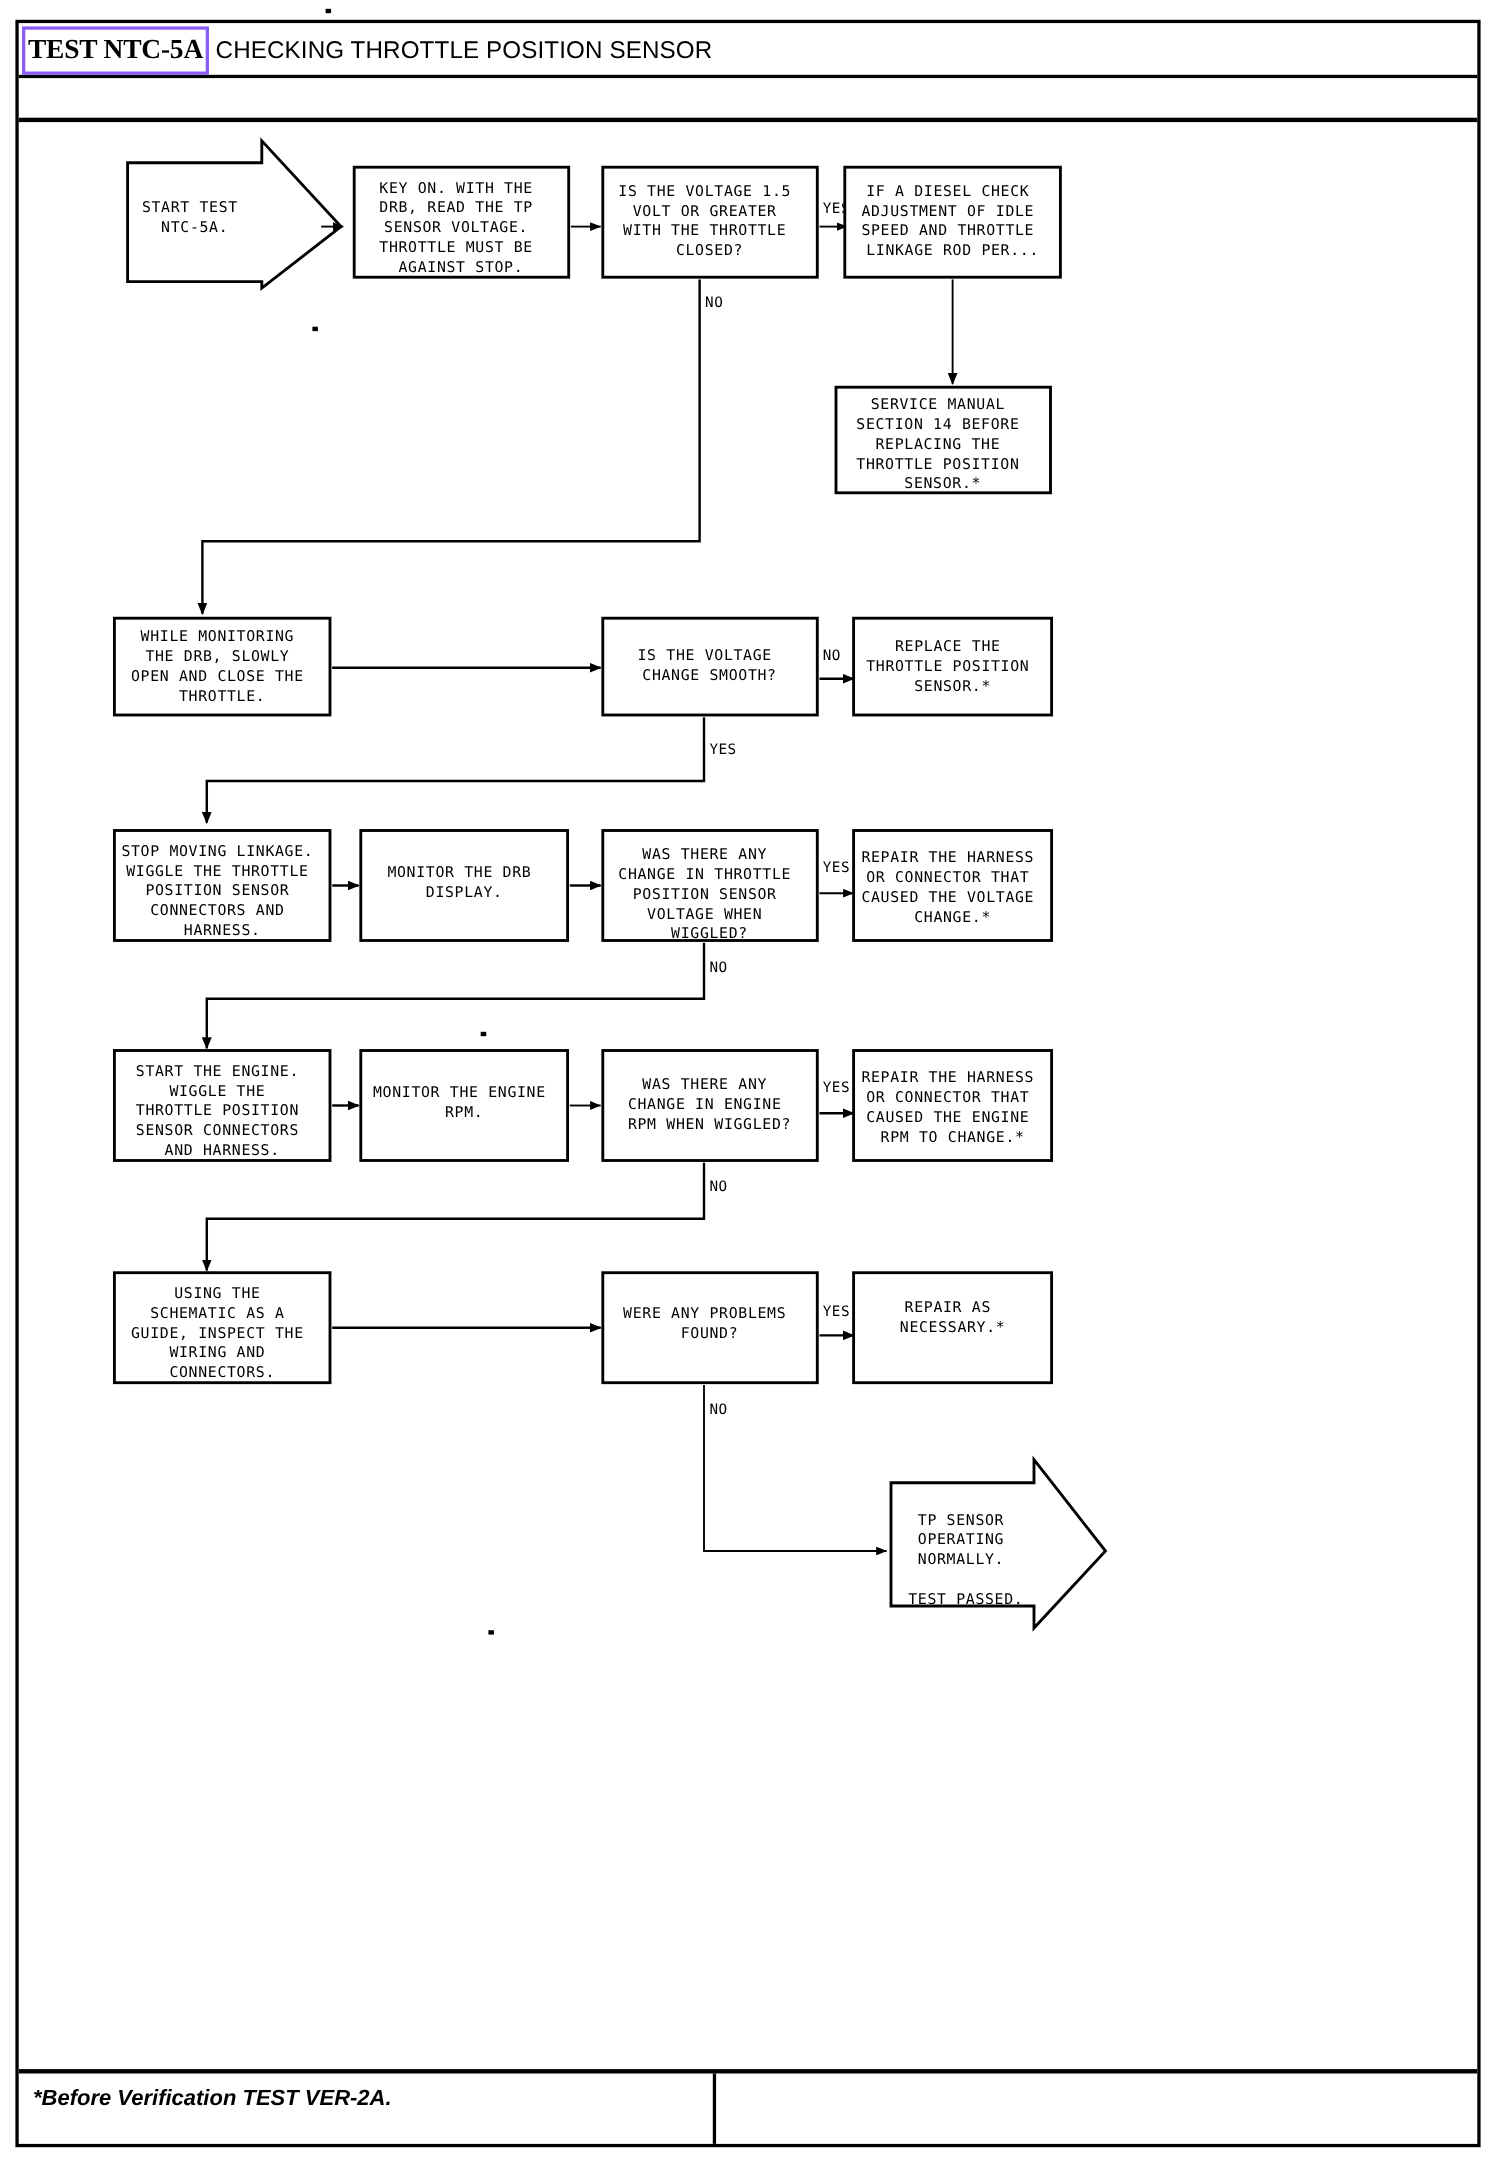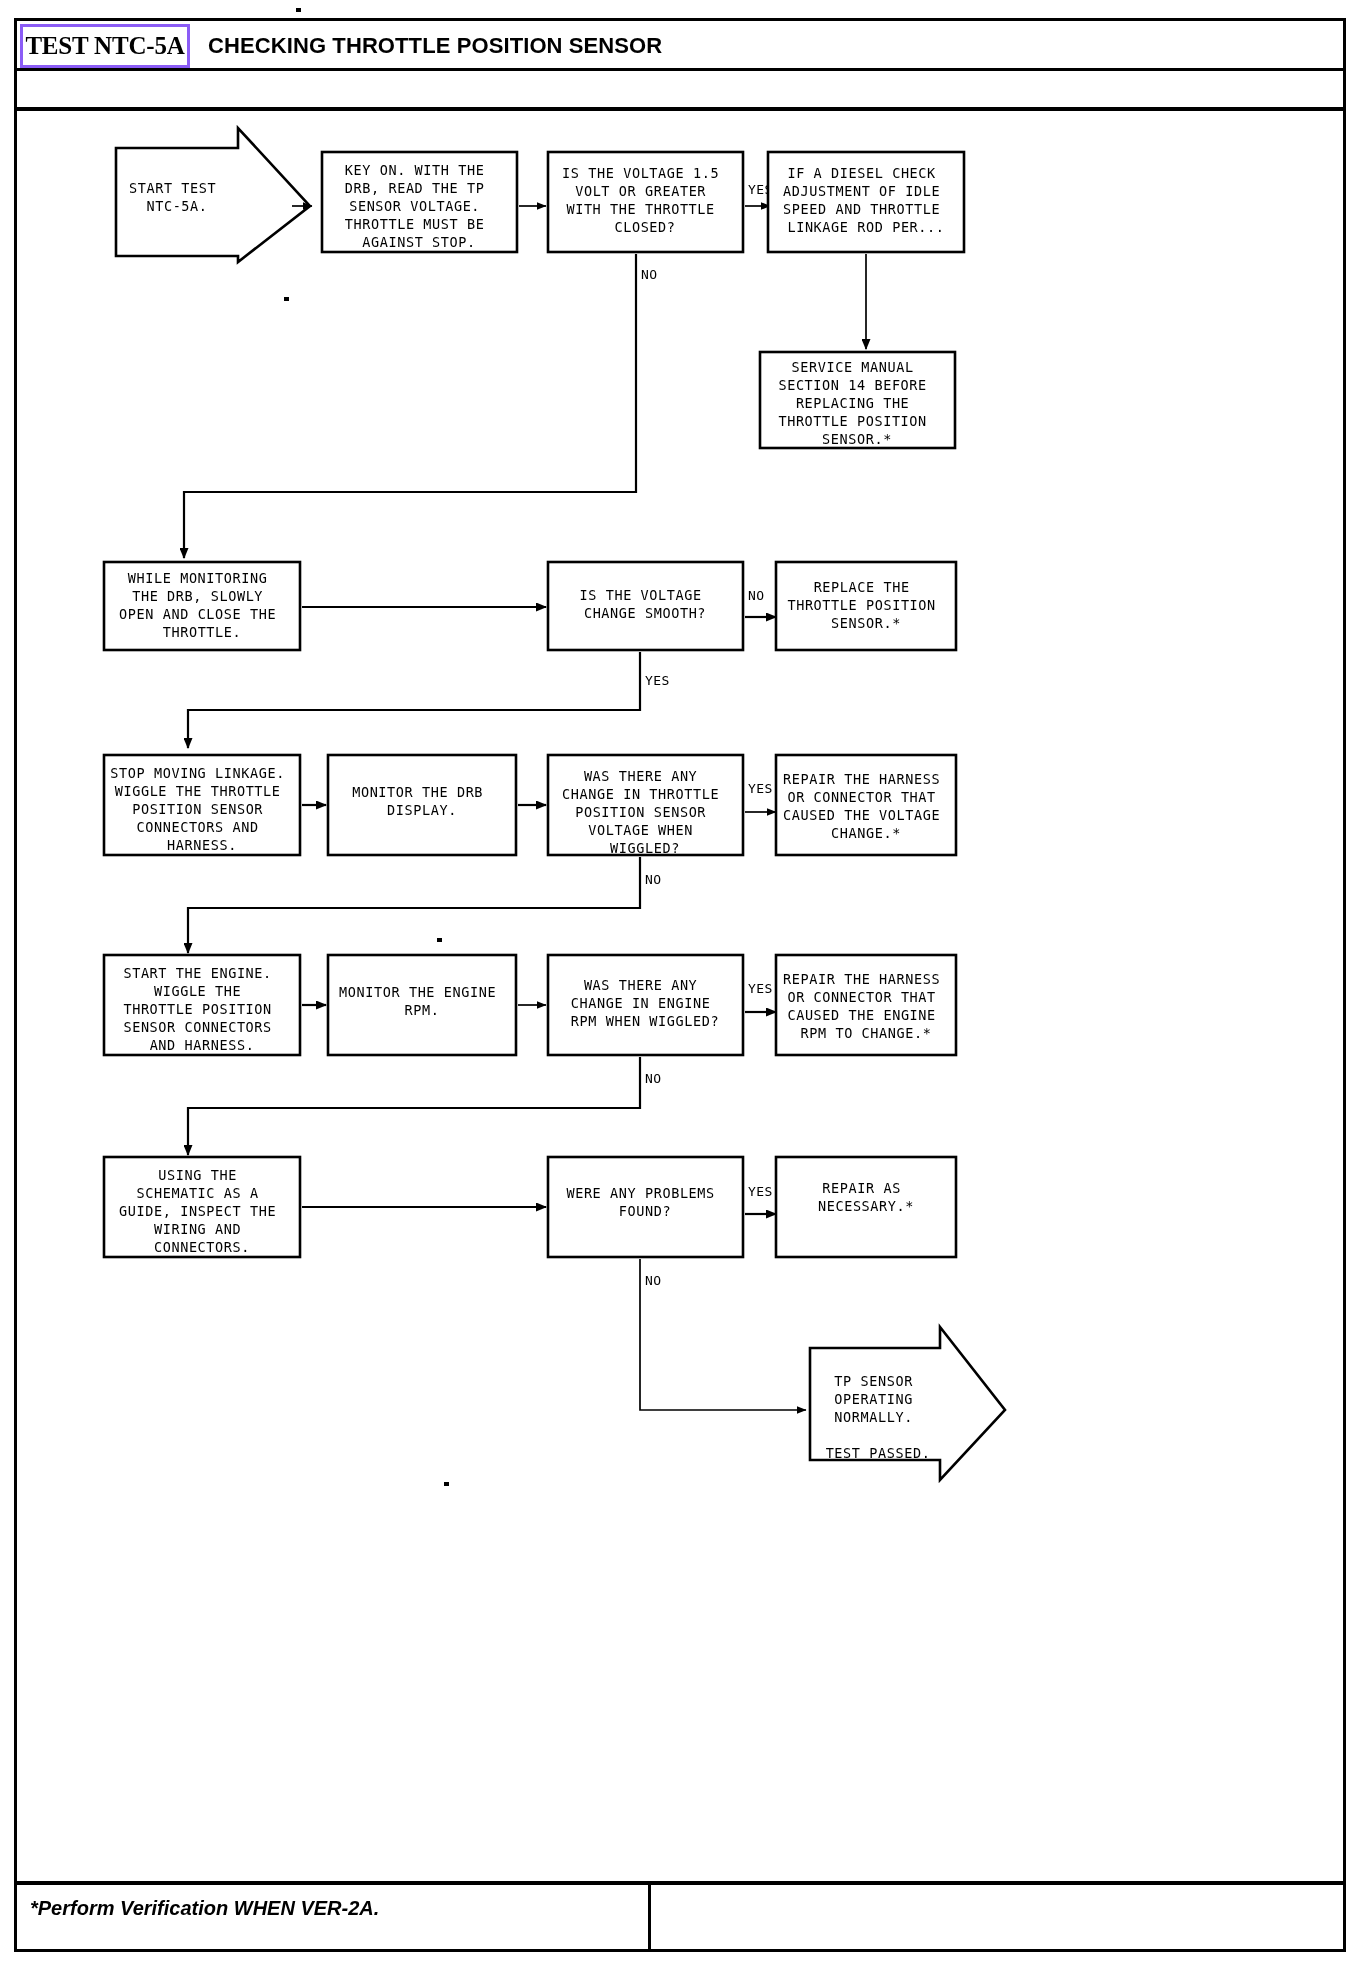--- a/index.html
+++ b/index.html
@@ -17,23 +17,23 @@
     box-sizing:border-box;border-bottom:3px solid #000;
   }
   .hdr-code{
     position:absolute;left:20px;top:24px;width:170px;height:44px;
     box-sizing:border-box;border:3px solid #8b5cf6;
     display:flex;align-items:center;justify-content:center;
     font-weight:bold;font-size:25px;letter-spacing:-0.2px;color:#000;
     font-family:Liberation Serif, serif;
   }
   .hdr-title{
-    position:absolute;left:208px;top:24px;height:44px;
+    position:absolute;left:196px;top:24px;height:44px;
     display:flex;align-items:center;
-    font-weight:bold;font-size:22px;color:#000;letter-spacing:0.1px;
+    font-weight:normal;font-size:22px;color:#000;letter-spacing:0.1px;
   }
   .sub-band{
     position:absolute;left:17px;top:71px;width:1326px;height:40px;
     box-sizing:border-box;border-bottom:4px solid #000;
   }
   .sub-title{
     position:absolute;left:22px;top:73px;height:36px;
     display:flex;align-items:center;
     font-weight:bold;font-size:20px;color:#000;font-style:normal;
   }
@@ -294,16 +294,16 @@
     <polygon class="ar" points="810,1348 940,1348 940,1327 1005,1410 940,1480 940,1460 810,1460"></polygon>
     <text class="bt" text-anchor="middle">
       <tspan x="878" y="1386">TP SENSOR</tspan>
       <tspan x="878" y="1404">OPERATING</tspan>
       <tspan x="878" y="1422">NORMALLY.</tspan>
       <tspan x="878" y="1458">TEST PASSED.</tspan>
     </text>
   </svg>
 
   <div class="ftr-band"></div>
-  <div class="ftr-left">*Perform Verification WHEN VER-2A.</div>
+  <div class="ftr-left">*Before Verification TEST VER-2A.</div>
   <div class="ftr-div"></div>
 
 </div>
 
 </body></html>

